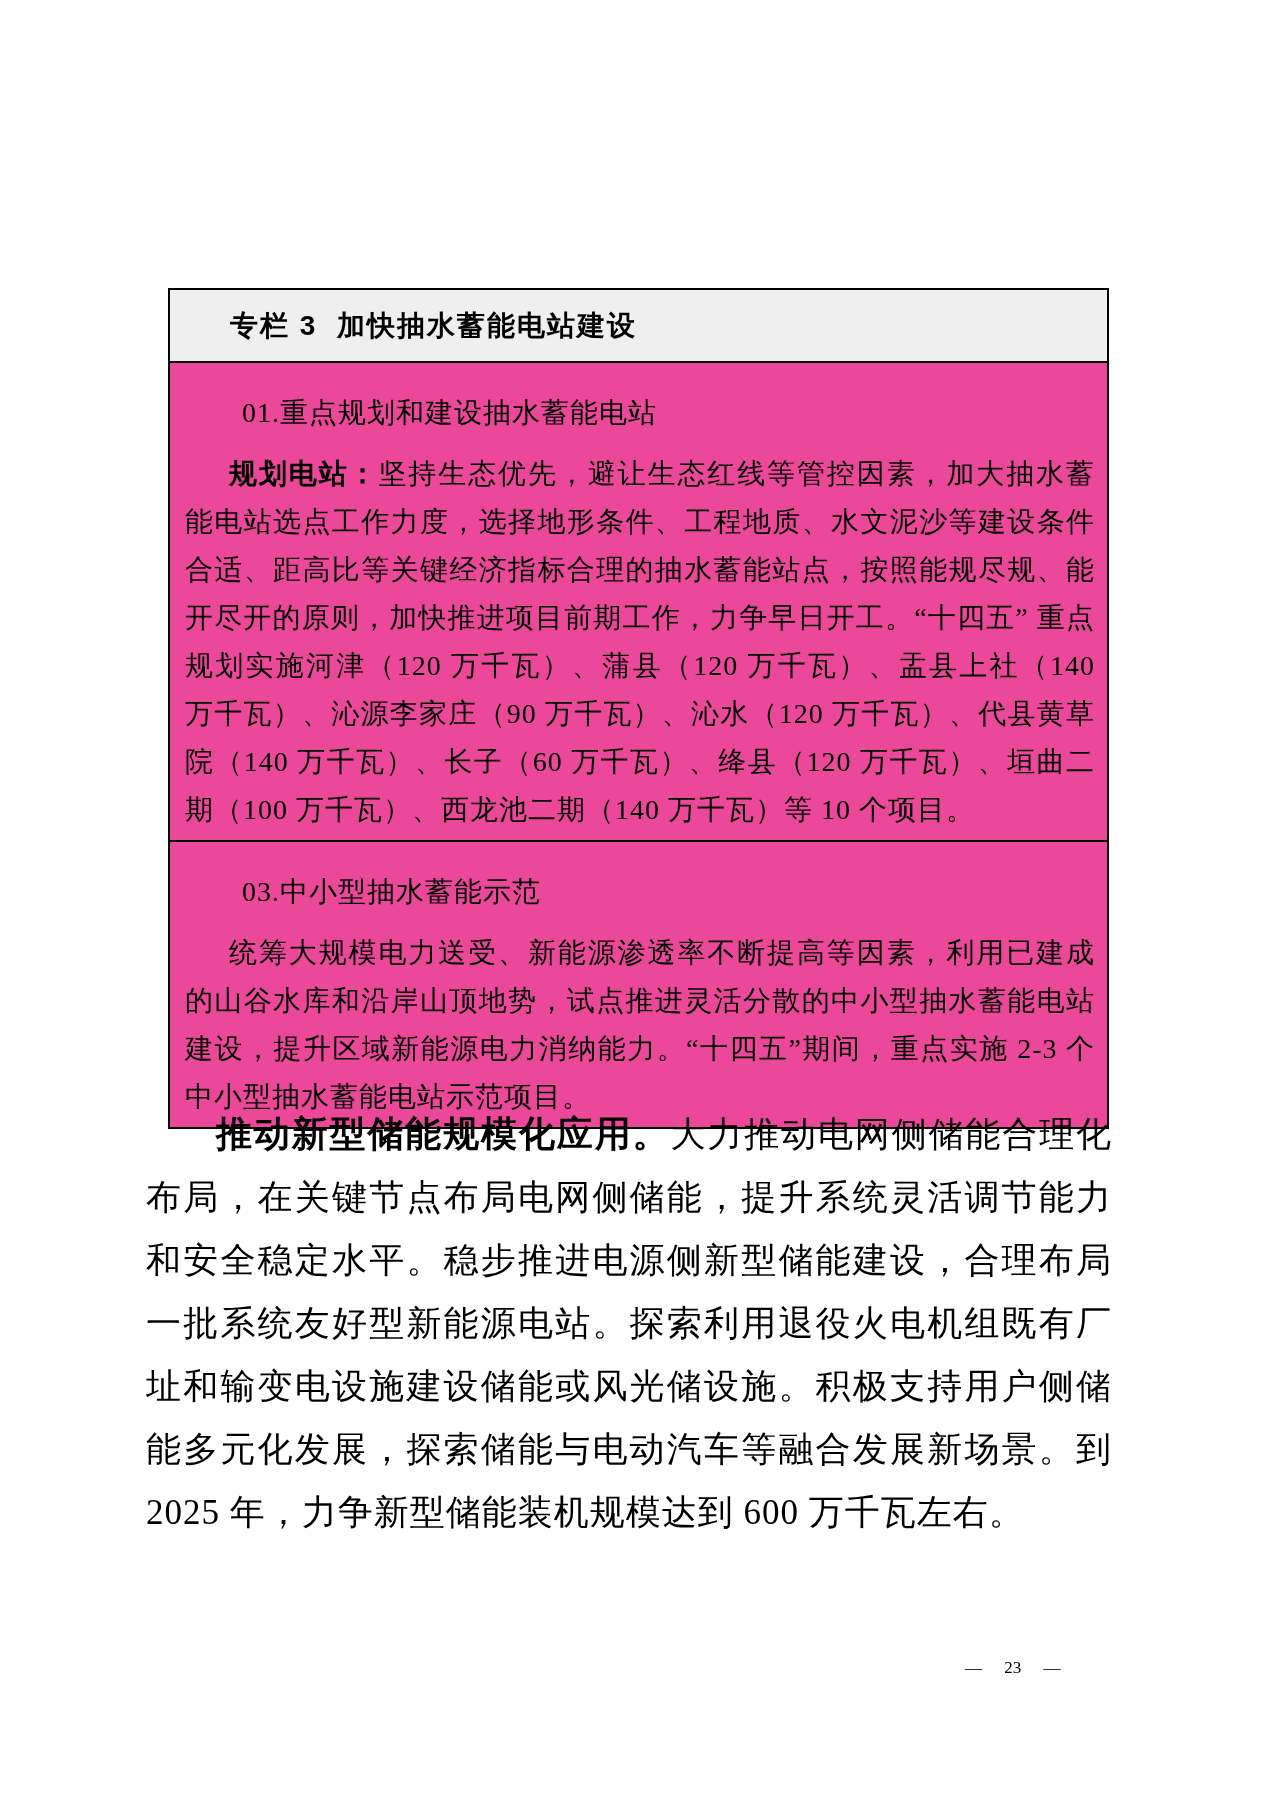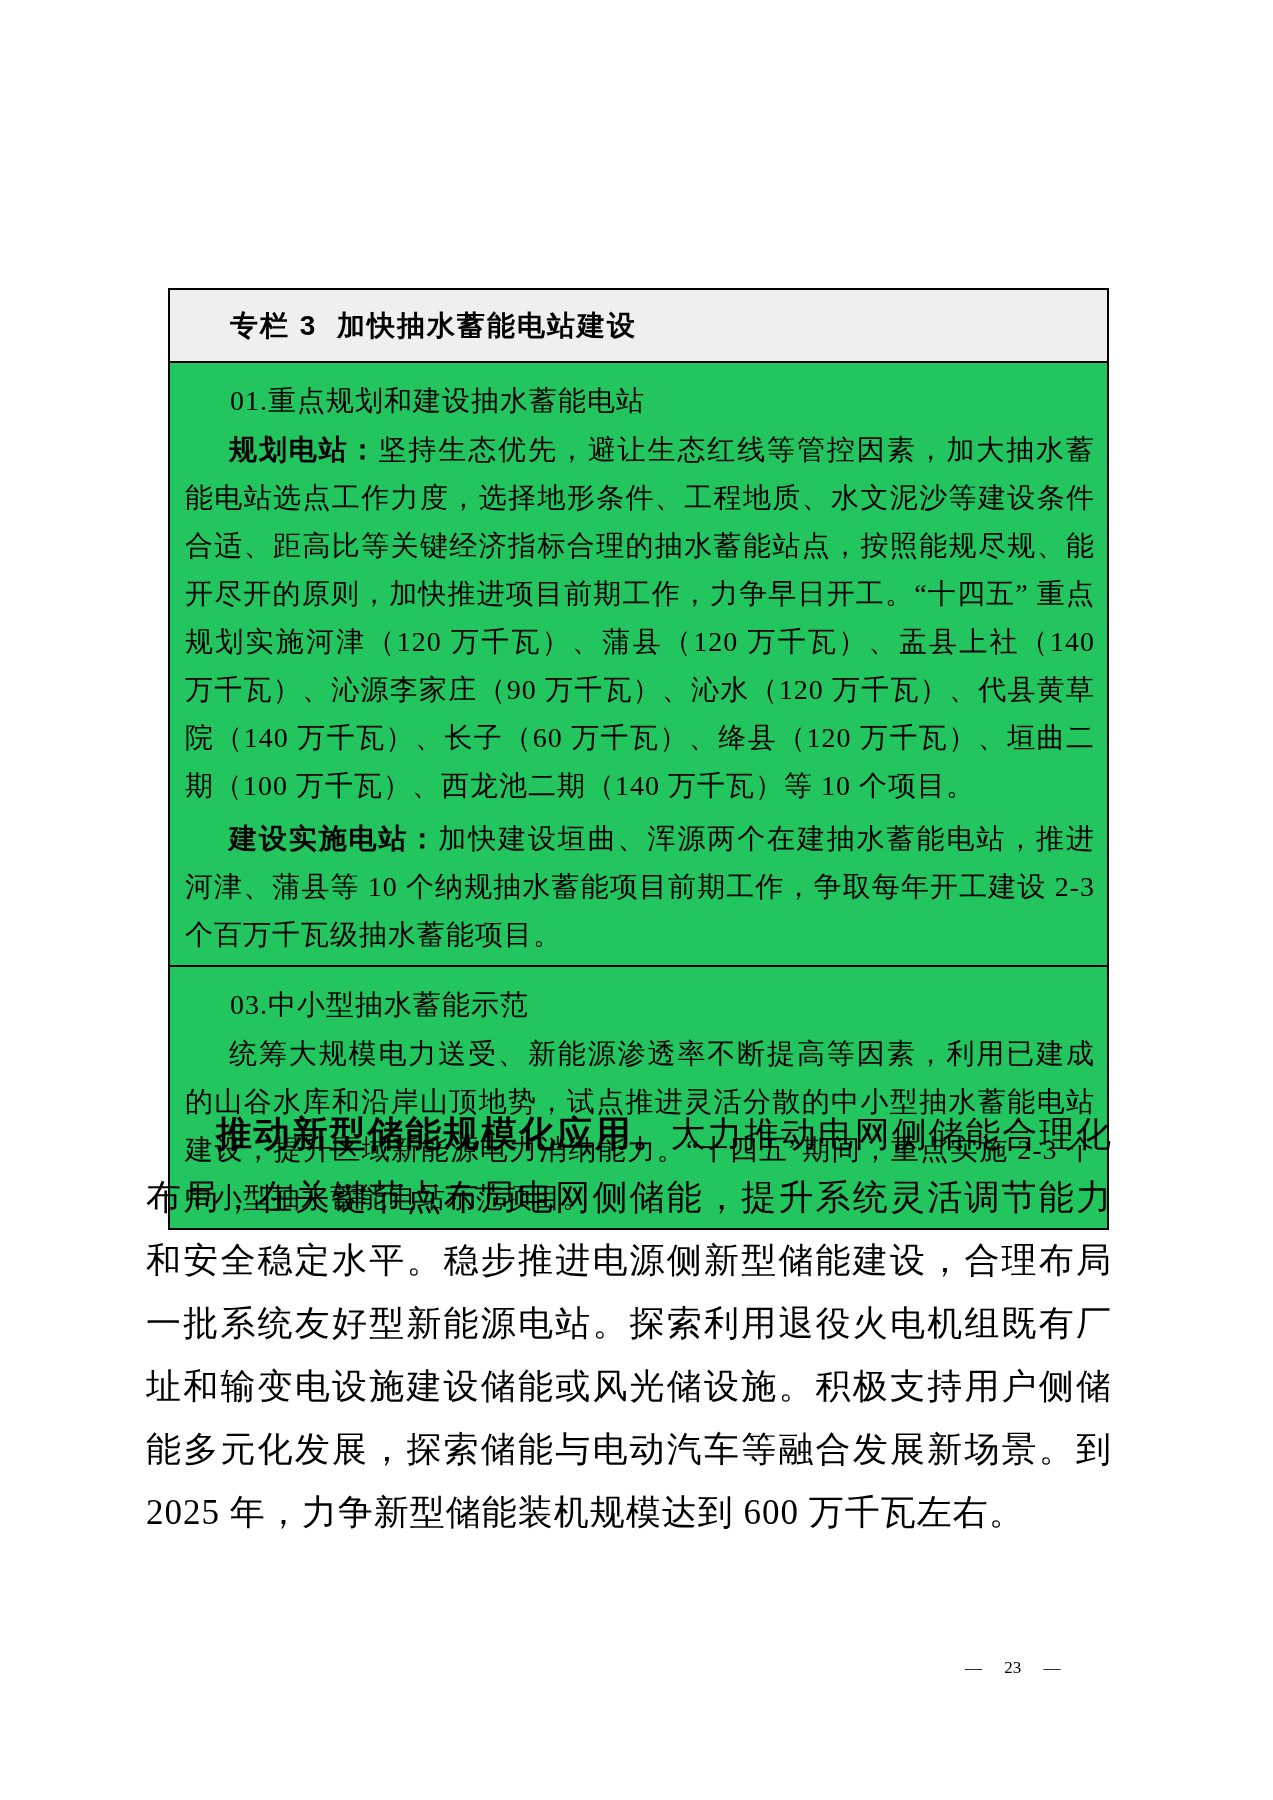--- a/index.html
+++ b/index.html
@@ -12,21 +12,21 @@
     overflow:hidden;
   }
 
   
   .column-box {
     position:absolute;
     left:168px; top:288px;
     width:941px;
     border:2px solid #000;
     box-sizing:border-box;
-    background:#22c55e;
+    background:#ec4899;
   }
   .box-header {
     background:#efeff0;
     border-bottom:2px solid #000;
     height:71px;
     display:flex;
     align-items:center;
     padding-left:60px;
     font-family:"Liberation Sans", sans-serif;
     font-weight:bold;
@@ -35,21 +35,21 @@
     white-space:pre-wrap;
   }
   .box-section {
     font-size:28px;
     line-height:48px;
     text-align:justify;
     padding:13px 12px 6px 15px;
     letter-spacing:1px;
   }
   .box-section + .box-section { border-top:2px solid #000; }
-  .sec-heading { text-indent:44px; margin:1px; }
+  .sec-heading { text-indent:44px; margin:13px; }
   .box-para { margin:0; text-indent:44px; }
   .box-para + .box-para { margin-top:5px; }
   .lead {
     font-family:"Liberation Sans", sans-serif;
     font-weight:bold;
     margin-top:21px;
   }
 
   
   .main-para {
@@ -80,21 +80,20 @@
 <div class="page">
 
   <div class="column-box">
     <div class="box-header">
       <span>专栏 3  加快抽水蓄能电站建设</span>
     </div>
 
     <div class="box-section">
       <p class="sec-heading">01.重点规划和建设抽水蓄能电站</p>
       <p class="box-para"><span class="lead">规划电站：</span><span>坚持生态优先，避让生态红线等管控因素，加大抽水蓄能电站选点工作力度，选择地形条件、工程地质、水文泥沙等建设条件合适、距高比等关键经济指标合理的抽水蓄能站点，按照能规尽规、能开尽开的原则，加快推进项目前期工作，力争早日开工。“十四五” 重点规划实施河津（120 万千瓦）、蒲县（120 万千瓦）、盂县上社（140 万千瓦）、沁源李家庄（90 万千瓦）、沁水（120 万千瓦）、代县黄草院（140 万千瓦）、长子（60 万千瓦）、绛县（120 万千瓦）、垣曲二期（100 万千瓦）、西龙池二期（140 万千瓦）等 10 个项目。</span></p>
-      <p class="box-para"><span class="lead">建设实施电站：</span><span>加快建设垣曲、浑源两个在建抽水蓄能电站，推进河津、蒲县等 10 个纳规抽水蓄能项目前期工作，争取每年开工建设 2-3 个百万千瓦级抽水蓄能项目。</span></p>
     </div>
 
     <div class="box-section">
       <p class="sec-heading">03.中小型抽水蓄能示范</p>
       <p class="box-para"><span>统筹大规模电力送受、新能源渗透率不断提高等因素，利用已建成的山谷水库和沿岸山顶地势，试点推进灵活分散的中小型抽水蓄能电站建设，提升区域新能源电力消纳能力。“十四五”期间，重点实施 2-3 个中小型抽水蓄能电站示范项目。</span></p>
     </div>
   </div>
 
   <p class="main-para"><span class="lead">推动新型储能规模化应用。</span><span>大力推动电网侧储能合理化布局，在关键节点布局电网侧储能，提升系统灵活调节能力和安全稳定水平。稳步推进电源侧新型储能建设，合理布局一批系统友好型新能源电站。探索利用退役火电机组既有厂址和输变电设施建设储能或风光储设施。积极支持用户侧储能多元化发展，探索储能与电动汽车等融合发展新场景。到 2025 年，力争新型储能装机规模达到 600 万千瓦左右。</span></p>
 

